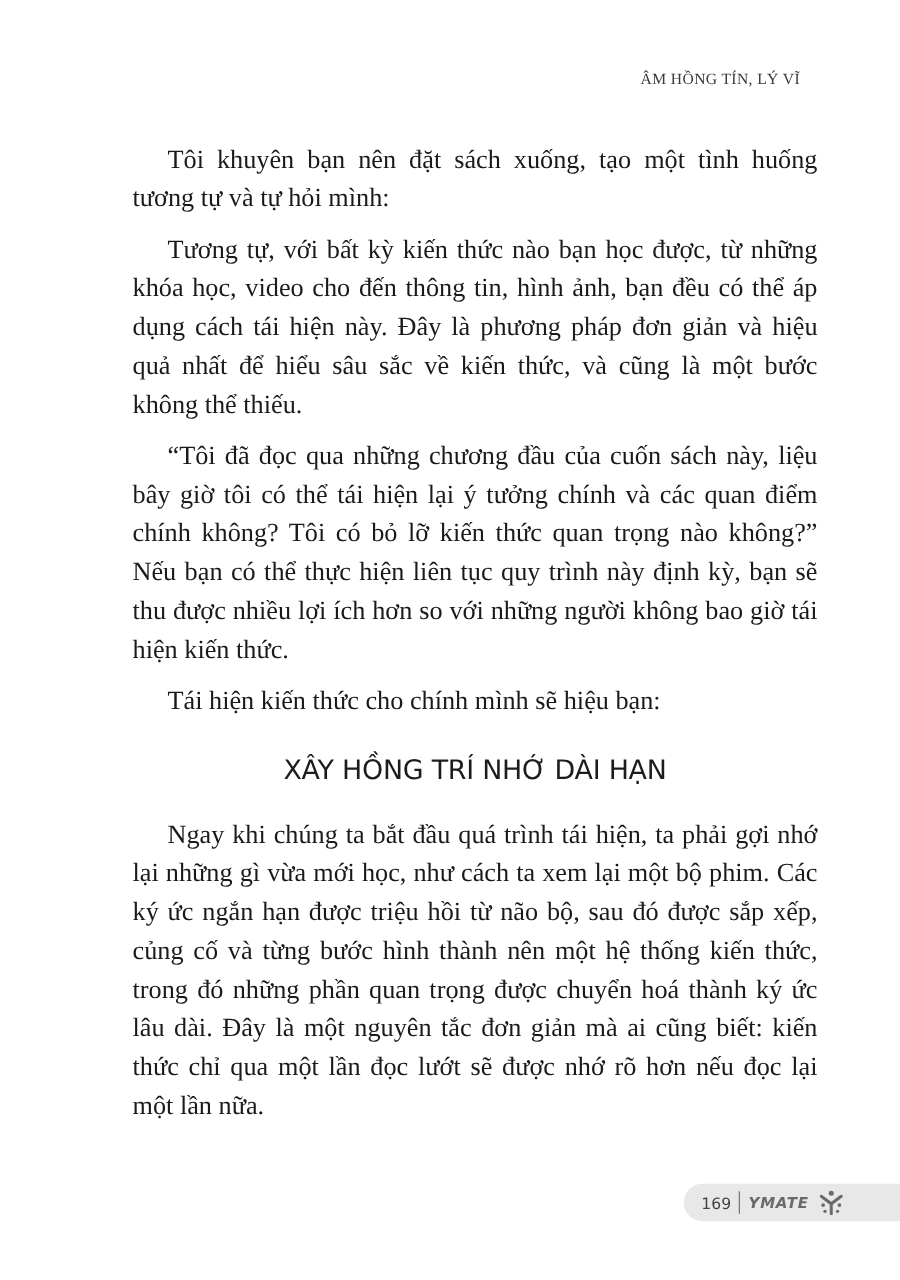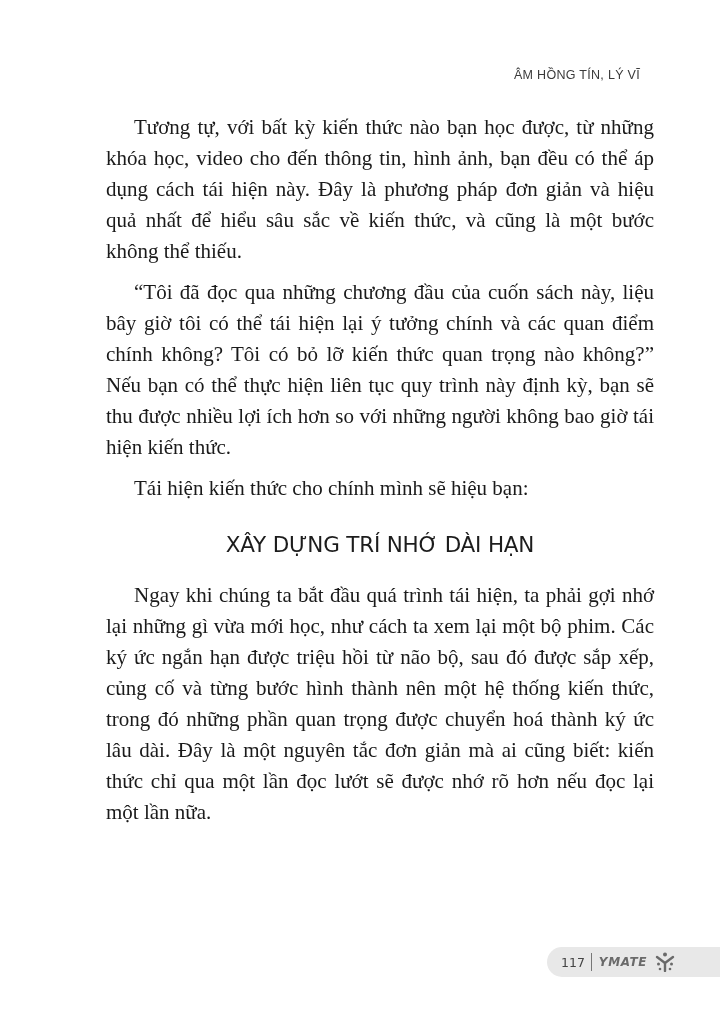--- a/index.html
+++ b/index.html
@@ -9,23 +9,23 @@
     }
     body {
       width: 720px;
       height: 1024px;
       position: relative;
       overflow: hidden;
       color: #1c1c1c;
     }
     .running-header {
       position: absolute;
-      top: 68px;
+      top: 56px;
       right: 80px;
-      font-family: Liberation Sans, sans-serif;
+      font-family: Liberation Serif, serif;
       font-size: 12.5px;
       letter-spacing: 0.3px;
       color: #3a3a3a;
     }
     .body-text {
       position: absolute;
       left: 106px;
       top: 112px;
       width: 548px;
       font-family: "Liberation Serif", serif;
@@ -85,31 +85,32 @@
       height: 20px;
       display: inline-block;
     }
   </style>
 </head>
 <body>
 
 <div class="running-header">ÂM HỒNG TÍN, LÝ VĨ</div>
 
 <div class="body-text">
+  <p class="para">Tôi khuyên bạn nên đặt sách xuống, tạo một tình huống tương tự và tự hỏi mình:</p>
   <p class="para">Tương tự, với bất kỳ kiến thức nào bạn học được, từ những khóa học, video cho đến thông tin, hình ảnh, bạn đều có thể áp dụng cách tái hiện này. Đây là phương pháp đơn giản và hiệu quả nhất để hiểu sâu sắc về kiến thức, và cũng là một bước không thể thiếu.</p>
   <p class="para">“Tôi đã đọc qua những chương đầu của cuốn sách này, liệu bây giờ tôi có thể tái hiện lại ý tưởng chính và các quan điểm chính không? Tôi có bỏ lỡ kiến thức quan trọng nào không?” Nếu bạn có thể thực hiện liên tục quy trình này định kỳ, bạn sẽ thu được nhiều lợi ích hơn so với những người không bao giờ tái hiện kiến thức.</p>
   <p class="para">Tái hiện kiến thức cho chính mình sẽ hiệu bạn:</p>
 
-  <h2 class="section-heading">XÂY DỰNG TRÍ NHỚ DÀI HẠN</h2>
+  <h2 class="section-heading">XÂY HỒNG TRÍ NHỚ DÀI HẠN</h2>
 
   <p class="para">Ngay khi chúng ta bắt đầu quá trình tái hiện, ta phải gợi nhớ lại những gì vừa mới học, như cách ta xem lại một bộ phim. Các ký ức ngắn hạn được triệu hồi từ não bộ, sau đó được sắp xếp, củng cố và từng bước hình thành nên một hệ thống kiến thức, trong đó những phần quan trọng được chuyển hoá thành ký ức lâu dài. Đây là một nguyên tắc đơn giản mà ai cũng biết: kiến thức chỉ qua một lần đọc lướt sẽ được nhớ rõ hơn nếu đọc lại một lần nữa.</p>
 </div>
 
 <div class="footer-pill">
-  <span class="page-number">117</span>
+  <span class="page-number">169</span>
   <span class="pill-divider"></span>
   <span class="brand-name">YMATE</span>
   <span class="brand-logo">
     <svg width="20" height="20" viewBox="0 0 20 20">
       <circle cx="10" cy="2.5" r="2" fill="#6a6a6a"></circle>
       <path d="M2 5 L10 11 L18 5" stroke="#6a6a6a" stroke-width="2.4" fill="none" stroke-linecap="round"></path>
       <line x1="10" y1="11" x2="10" y2="19" stroke="#6a6a6a" stroke-width="2.4" stroke-linecap="round"></line>
       <circle cx="3.5" cy="12" r="1.5" fill="#6a6a6a"></circle>
       <circle cx="16.5" cy="12" r="1.5" fill="#6a6a6a"></circle>
       <circle cx="5" cy="17" r="1.3" fill="#6a6a6a"></circle>

